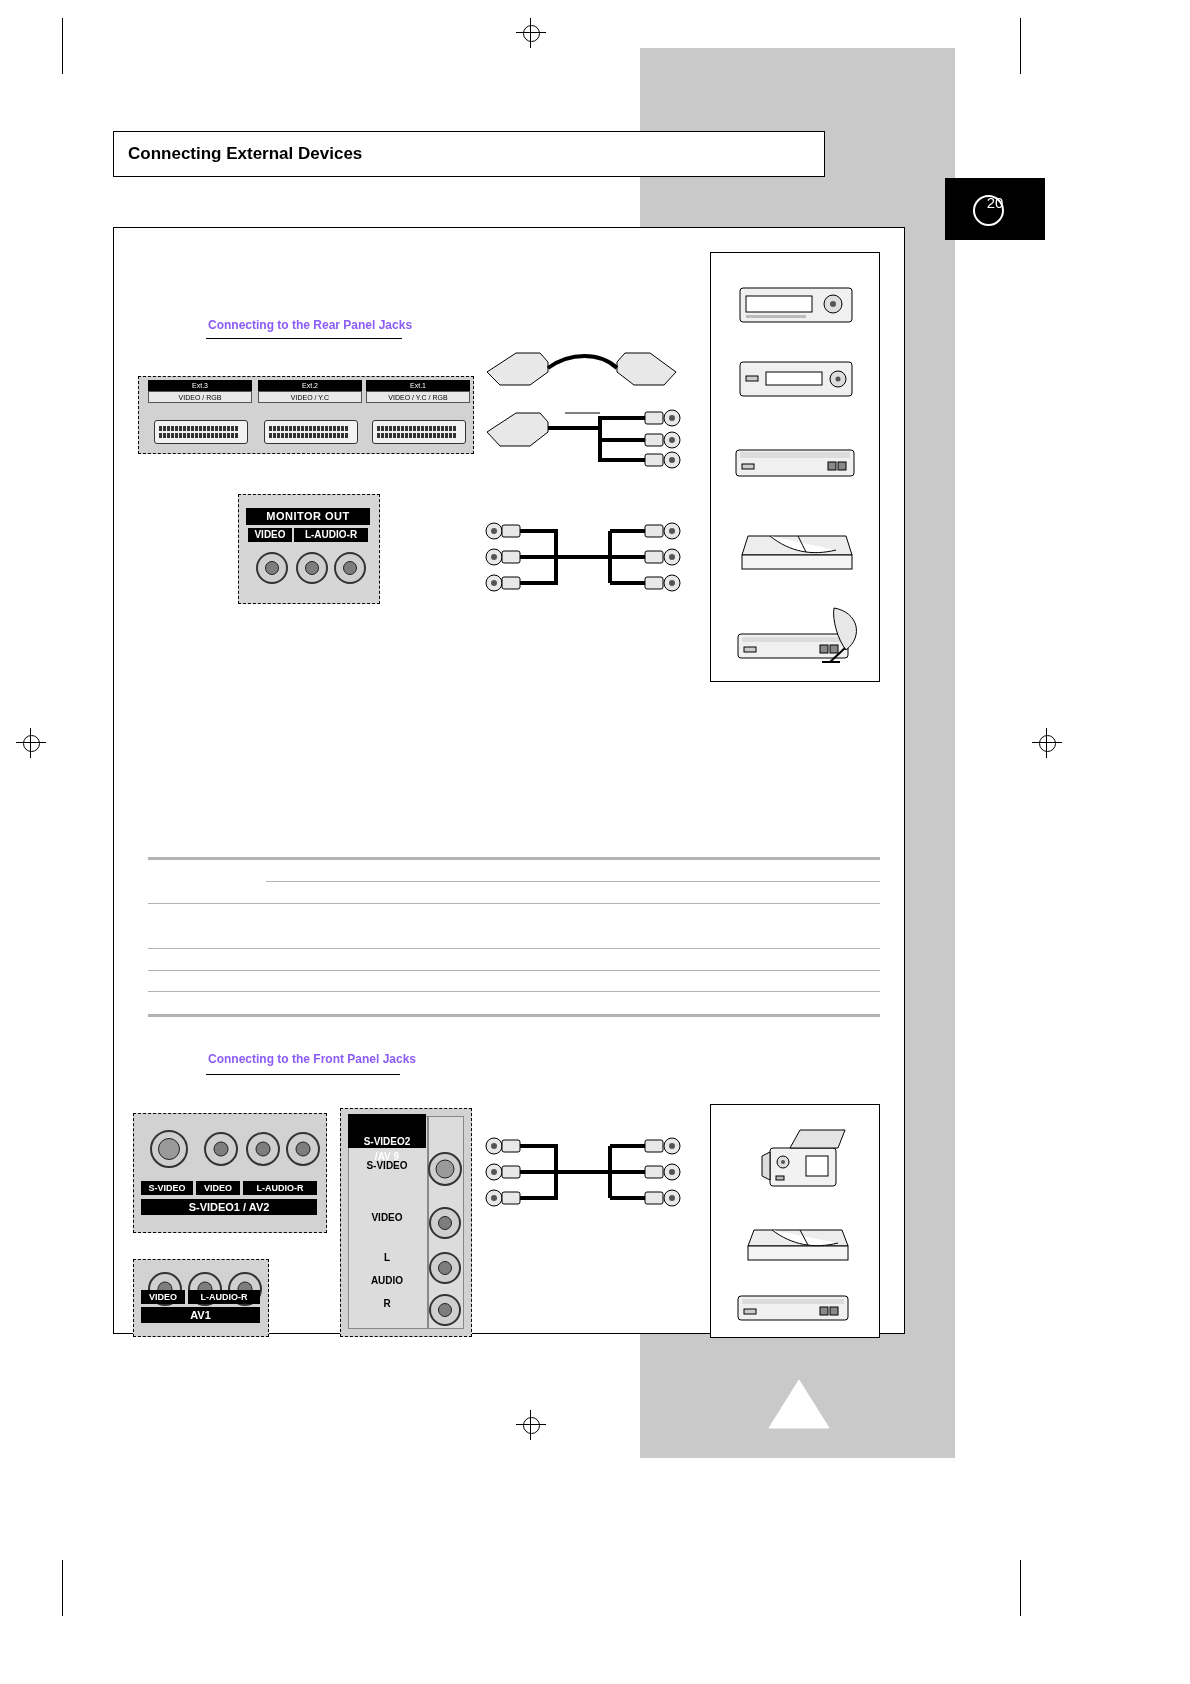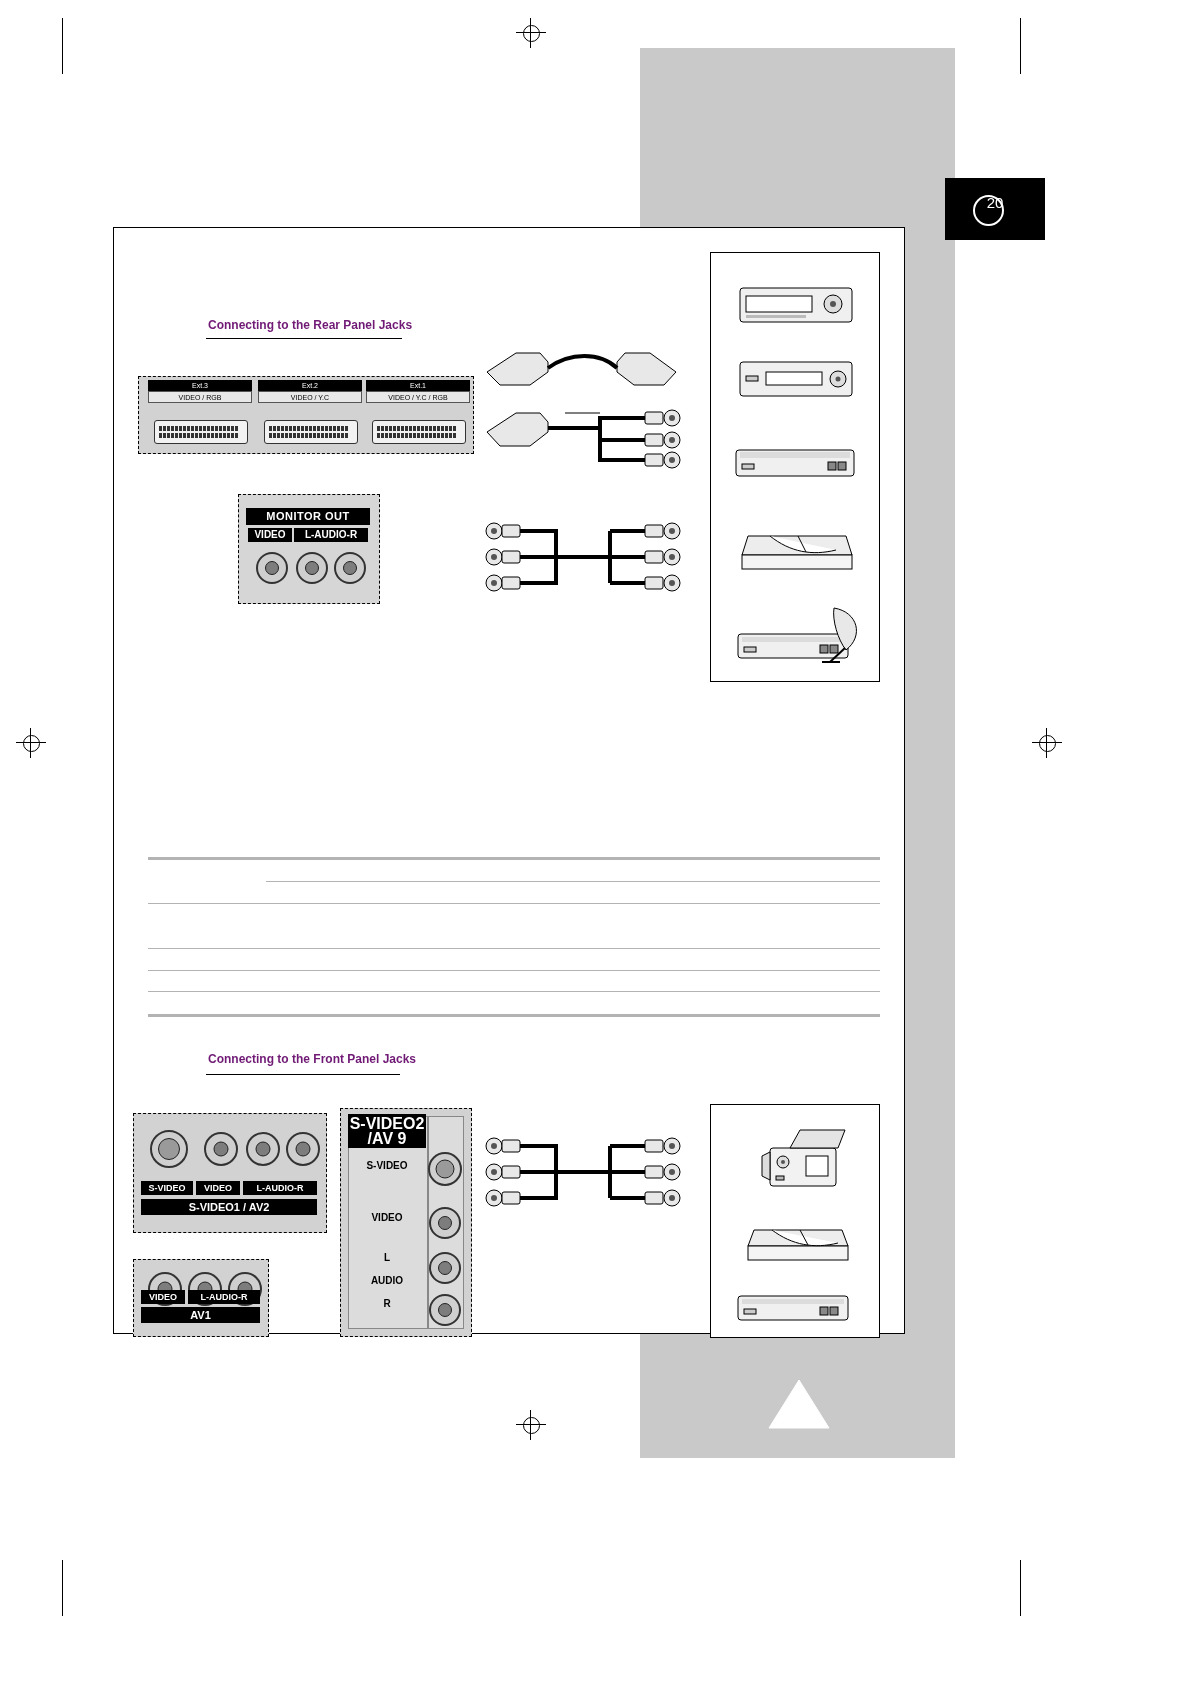--- a/index.html
+++ b/index.html
@@ -22,21 +22,21 @@
   .pg-badge .circ{position:absolute;left:28px;top:17px;width:27px;height:27px;border:2px solid #fff;border-radius:50%;}
   .pg-badge .num{position:absolute;left:0;top:16px;width:100px;text-align:center;color:#fff;font-size:15px;}
 
   
   .title-bar{position:absolute;left:113px;top:131px;width:710px;height:44px;border:1px solid #000;background:#fff;}
   .title-bar span{position:absolute;left:14px;top:12px;font-size:17px;font-weight:bold;color:#000;}
 
   
   .frame{position:absolute;left:113px;top:227px;width:790px;height:1105px;border:1px solid #000;background:#fff;}
 
-  .sec-title{position:absolute;font-size:12px;font-weight:bold;color:#701a75;}
+  .sec-title{position:absolute;font-size:12px;font-weight:bold;color:#8b5cf6;}
   .sec-underline{position:absolute;height:1px;background:#000;}
 
   
   .dashed{position:absolute;border:1px dashed #000;}
   .scart-panel{left:138px;top:376px;width:334px;height:76px;background:#d2d2d2;}
   .scart-cell{position:absolute;top:380px;width:104px;}
   .scart-hdr{height:11px;background:#000;color:#fff;font-size:7px;text-align:center;line-height:11px;}
   .scart-sub{height:12px;background:#e8e8e8;border:1px solid #555;box-sizing:border-box;color:#000;font-size:7px;text-align:center;line-height:11px;}
   .scart-conn{position:absolute;top:420px;width:92px;height:22px;background:#f2f2f2;border:1px solid #333;border-radius:3px;}
   .scart-pins{position:absolute;left:4px;top:5px;width:84px;height:12px;}
@@ -91,20 +91,23 @@
     </div>
   <div class="reg" style="left:1032px;top:728px;">
       <div class="ring"></div>
     </div>
 
   <div class="pg-badge">
     <div class="circ"></div>
   <div class="num">20</div>
     </div>
 
+  <div class="title-bar">
+    <span>Connecting External Devices</span>
+  </div>
 
   <div class="frame"></div>
 
   <div class="sec-title" style="left:208px;top:318px;">Connecting to the Rear Panel Jacks</div>
   <div class="sec-underline" style="left:206px;top:338px;width:196px;"></div>
 
   <div class="dashed scart-panel"></div>
 
   <div class="scart-cell" style="left:148px;">
     <div class="scart-hdr">Ext.3</div>
@@ -314,21 +317,21 @@
     </div>
   <div class="rca" style="left:228px;top:1272px;width:30px;height:30px;">
       <div class="inner" style="width:13px;height:13px;"></div>
     </div>
   <div class="blk-lbl" style="left:141px;top:1290px;width:44px;height:14px;font-size:9px;line-height:14px;">VIDEO</div>
   <div class="blk-lbl" style="left:188px;top:1290px;width:72px;height:14px;font-size:9px;line-height:14px;">L-AUDIO-R</div>
   <div class="blk-lbl" style="left:141px;top:1307px;width:119px;height:16px;font-size:11px;line-height:16px;">AV1</div>
 
   <div class="side-col"></div>
   <div class="side-col2"></div>
-  <div class="blk-lbl" style="left:348px;top:1114px;width:78px;height:34px;font-size:16px;line-height:15px;padding-top:2px;box-sizing:border-box;">
+  <div class="blk-lbl" style="left:348px;top:1114px;width:78px;height:34px;font-size:10px;line-height:15px;padding-top:20px;box-sizing:border-box;">
     <div>S-VIDEO2</div>
     <div>/AV 9</div>
   </div>
   <div style="position:absolute;left:352px;top:1160px;width:70px;text-align:center;font-size:10px;font-weight:bold;">S-VIDEO</div>
   <div style="position:absolute;left:352px;top:1212px;width:70px;text-align:center;font-size:10px;font-weight:bold;">VIDEO</div>
   <div style="position:absolute;left:352px;top:1252px;width:70px;text-align:center;font-size:10px;font-weight:bold;">L</div>
   <div style="position:absolute;left:352px;top:1275px;width:70px;text-align:center;font-size:10px;font-weight:bold;">AUDIO</div>
   <div style="position:absolute;left:352px;top:1298px;width:70px;text-align:center;font-size:10px;font-weight:bold;">R</div>
 
   <div style="position:absolute;left:428px;top:1152px;width:30px;height:30px;border-radius:50%;background:#cfcfcf;border:2px solid #333;">

